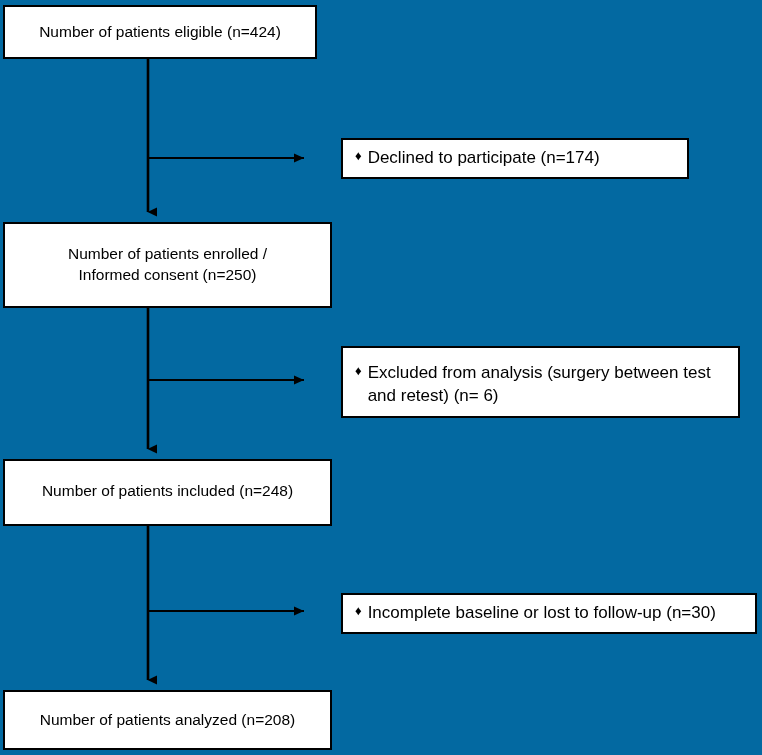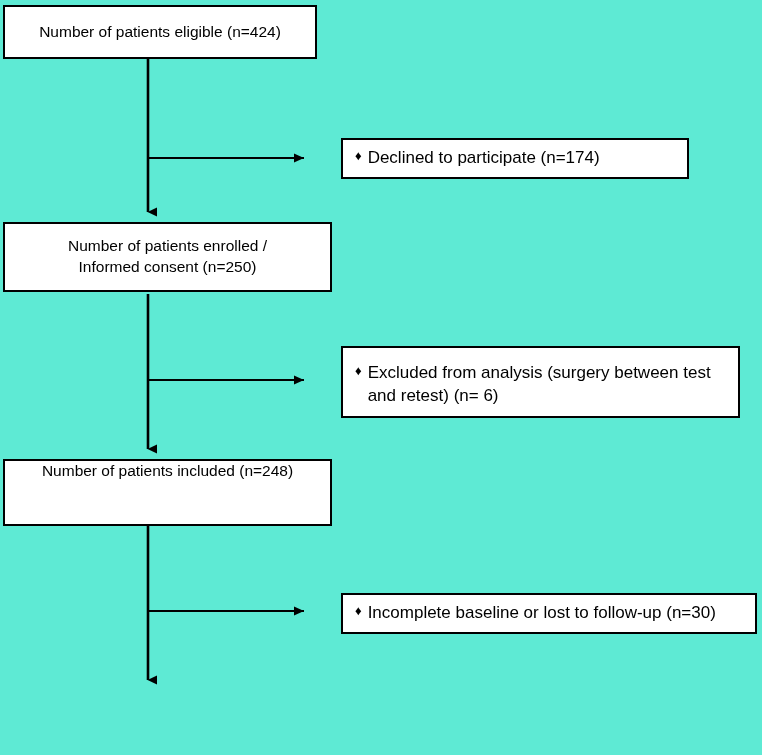--- a/index.html
+++ b/index.html
@@ -7,21 +7,21 @@
     padding: 0;
     background: #ffffff;
   }
   body {
     font-family: "Liberation Sans", sans-serif;
   }
   #flow-root {
     position: relative;
     width: 762px;
     height: 755px;
-    background: #5eead4;
+    background: #0369a1;
     overflow: hidden;
   }
   #flow-svg {
     position: absolute;
     left: 0;
     top: 0;
     width: 762px;
     height: 755px;
   }
   .node {
@@ -29,20 +29,21 @@
     box-sizing: border-box;
     background: #ffffff;
     border: 2px solid #000000;
     display: flex;
     align-items: center;
     justify-content: center;
     padding: 0 10px;
   }
   .node.align-top {
     align-items: flex-start;
+    padding-top: 20px;
   }
   .node-label {
     font-family: "Liberation Sans", sans-serif;
     font-size: 15.5px;
     line-height: 1.33;
     color: #000000;
     text-align: center;
     white-space: pre-line;
   }
   .exclusion {
@@ -104,29 +105,32 @@
       <line x1="148" y1="158" x2="304" y2="158" stroke="#000000" stroke-width="2.2" marker-end="url(#arrow-right)"></line>
       <line x1="148" y1="380" x2="304" y2="380" stroke="#000000" stroke-width="2.2" marker-end="url(#arrow-right)"></line>
       <line x1="148" y1="611" x2="304" y2="611" stroke="#000000" stroke-width="2.2" marker-end="url(#arrow-right)"></line>
     </g>
   </svg>
 
   <div class="node" style="left:3px; top:5px; width:314px; height:54px;">
     <div class="node-label">Number of patients eligible (n=424)</div>
   </div>
 
-  <div class="node" style="left:3px; top:222px; width:329px; height:70px;">
+  <div class="node" style="left:3px; top:222px; width:329px; height:86px;">
     <div class="node-label">Number of patients enrolled /
 Informed consent (n=250)</div>
   </div>
 
   <div class="node align-top" style="left:3px; top:459px; width:329px; height:67px;">
     <div class="node-label">Number of patients included (n=248)</div>
   </div>
 
+  <div class="node" style="left:3px; top:690px; width:329px; height:60px;">
+    <div class="node-label">Number of patients analyzed (n=208)</div>
+  </div>
 
   <div class="exclusion" style="left:341px; top:138px; width:348px; height:41px;">
     <div class="exclusion-row">
       <span class="bullet-diamond">♦</span>
       <span class="exclusion-label">Declined to participate (n=174)</span>
     </div>
   </div>
 
   <div class="exclusion align-top" style="left:341px; top:346px; width:399px; height:72px;">
     <div class="exclusion-row">

